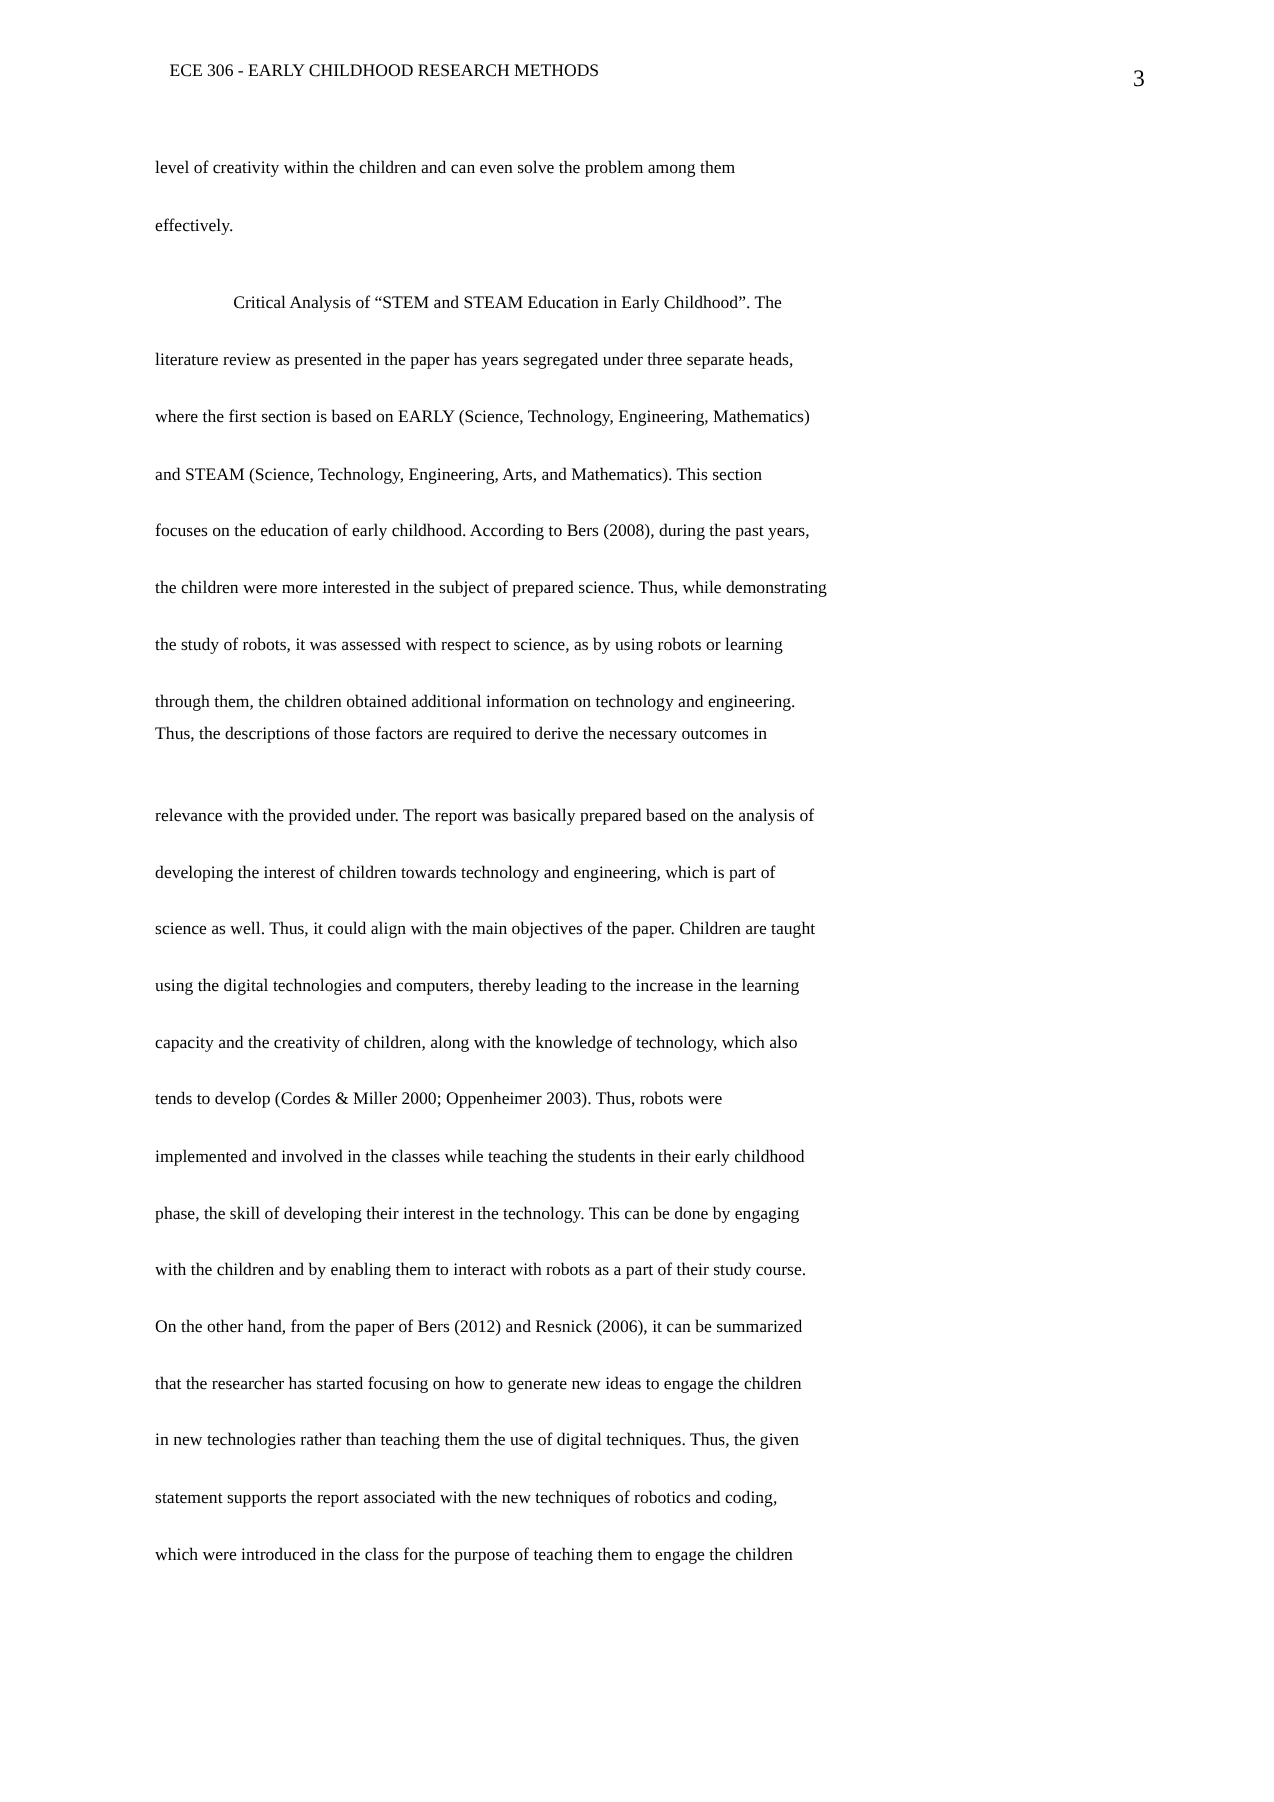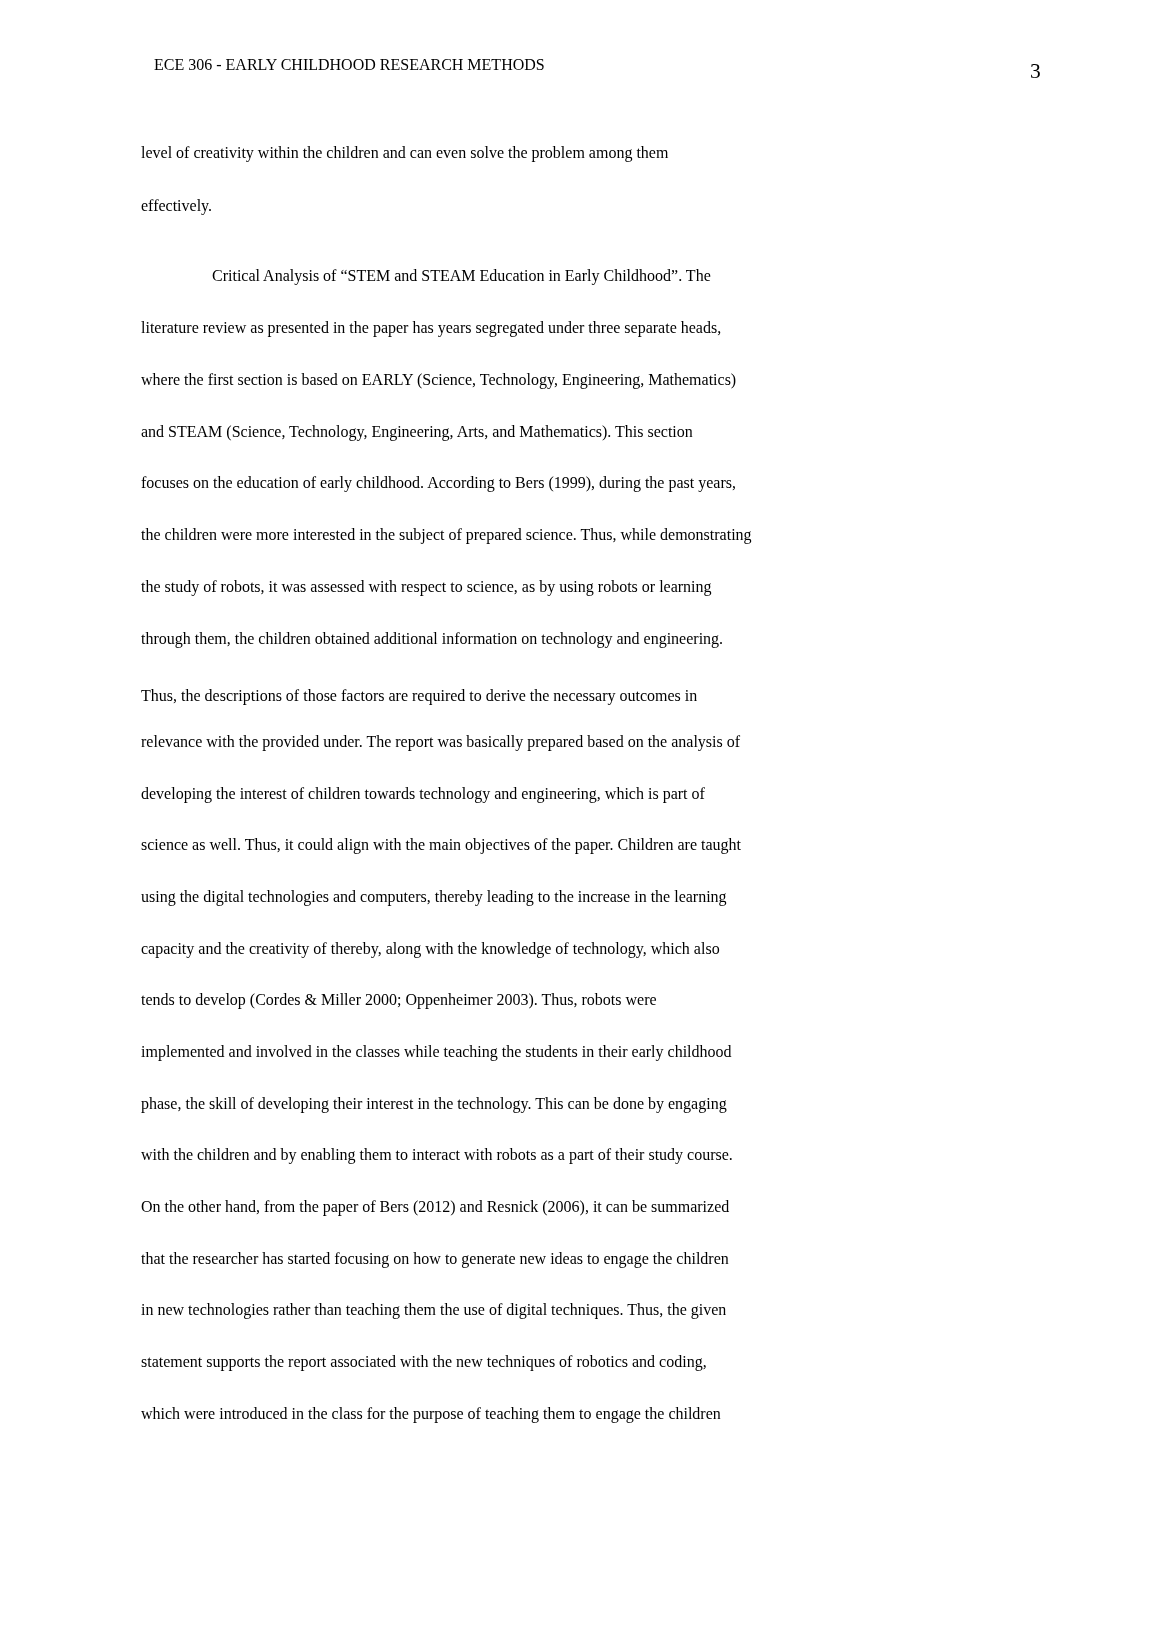--- a/index.html
+++ b/index.html
@@ -52,30 +52,30 @@
   <div class="page-number">3</div>
 
   <div class="line" style="top:140px">level of creativity within the children and can even solve the problem among them</div>
   <div class="line" style="top:193px">effectively.</div>
 
   <div class="line indent" style="top:263px"><span class="bold">Critical Analysis of “STEM and STEAM Education in Early Childhood”.</span><span> The</span></div>
 
   <div class="line" style="top:315px">literature review as presented in the paper has years segregated under three separate heads,</div>
   <div class="line" style="top:367px">where the first section is based on EARLY (Science, Technology, Engineering, Mathematics)</div>
   <div class="line" style="top:419px">and STEAM (Science, Technology, Engineering, Arts, and Mathematics). This section</div>
-  <div class="line" style="top:470px">focuses on the education of early childhood. According to Bers (1999), during the past years,</div>
+  <div class="line" style="top:470px">focuses on the education of early childhood. According to Bers (2008), during the past years,</div>
   <div class="line" style="top:522px">the children were more interested in the subject of prepared science. Thus, while demonstrating</div>
   <div class="line" style="top:574px">the study of robots, it was assessed with respect to science, as by using robots or learning</div>
   <div class="line" style="top:626px">through them, the children obtained additional information on technology and engineering.</div>
-  <div class="line" style="top:683px">Thus, the descriptions of those factors are required to derive the necessary outcomes in</div>
+  <div class="line" style="top:655px">Thus, the descriptions of those factors are required to derive the necessary outcomes in</div>
   <div class="line" style="top:729px">relevance with the provided under. The report was basically prepared based on the analysis of</div>
   <div class="line" style="top:781px">developing the interest of children towards technology and engineering, which is part of</div>
   <div class="line" style="top:832px">science as well. Thus, it could align with the main objectives of the paper. Children are taught</div>
   <div class="line" style="top:884px">using the digital technologies and computers, thereby leading to the increase in the learning</div>
-  <div class="line" style="top:936px">capacity and the creativity of thereby, along with the knowledge of technology, which also</div>
+  <div class="line" style="top:936px">capacity and the creativity of children, along with the knowledge of technology, which also</div>
   <div class="line" style="top:987px">tends to develop (Cordes &amp; Miller 2000; Oppenheimer 2003). Thus, robots were</div>
   <div class="line" style="top:1039px">implemented and involved in the classes while teaching the students in their early childhood</div>
   <div class="line" style="top:1091px">phase, the skill of developing their interest in the technology. This can be done by engaging</div>
   <div class="line" style="top:1142px">with the children and by enabling them to interact with robots as a part of their study course.</div>
   <div class="line" style="top:1194px">On the other hand, from the paper of Bers (2012) and Resnick (2006), it can be summarized</div>
   <div class="line" style="top:1246px">that the researcher has started focusing on how to generate new ideas to engage the children</div>
   <div class="line" style="top:1297px">in new technologies rather than teaching them the use of digital techniques. Thus, the given</div>
   <div class="line" style="top:1349px">statement supports the report associated with the new techniques of robotics and coding,</div>
   <div class="line" style="top:1401px">which were introduced in the class for the purpose of teaching them to engage the children</div>
 </div>

